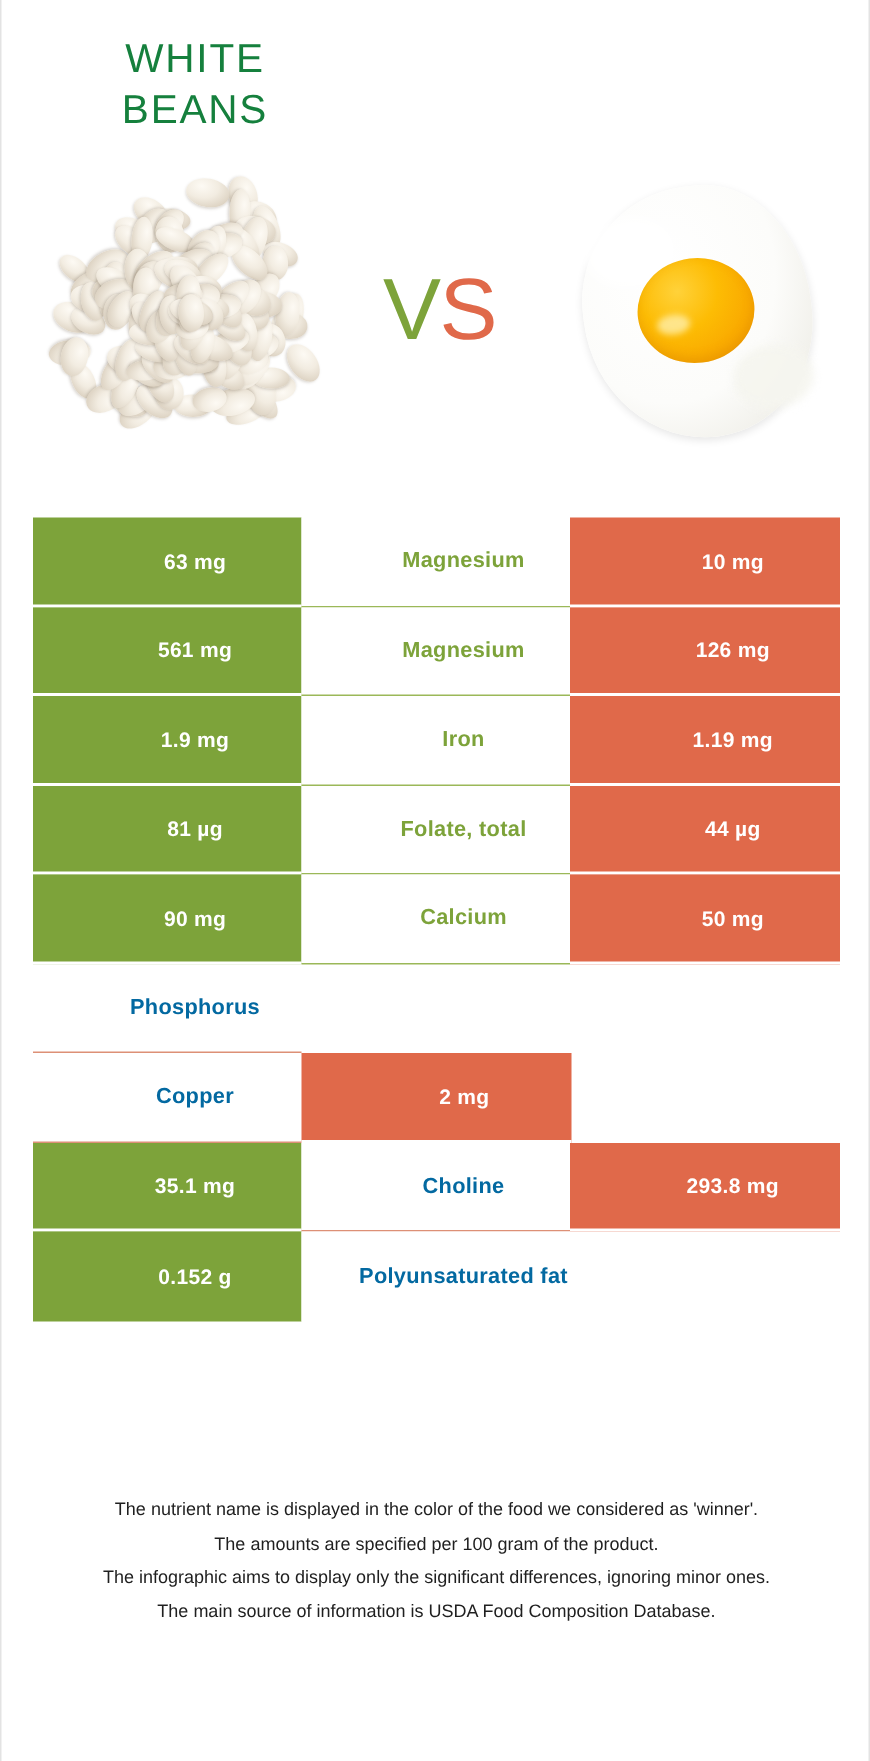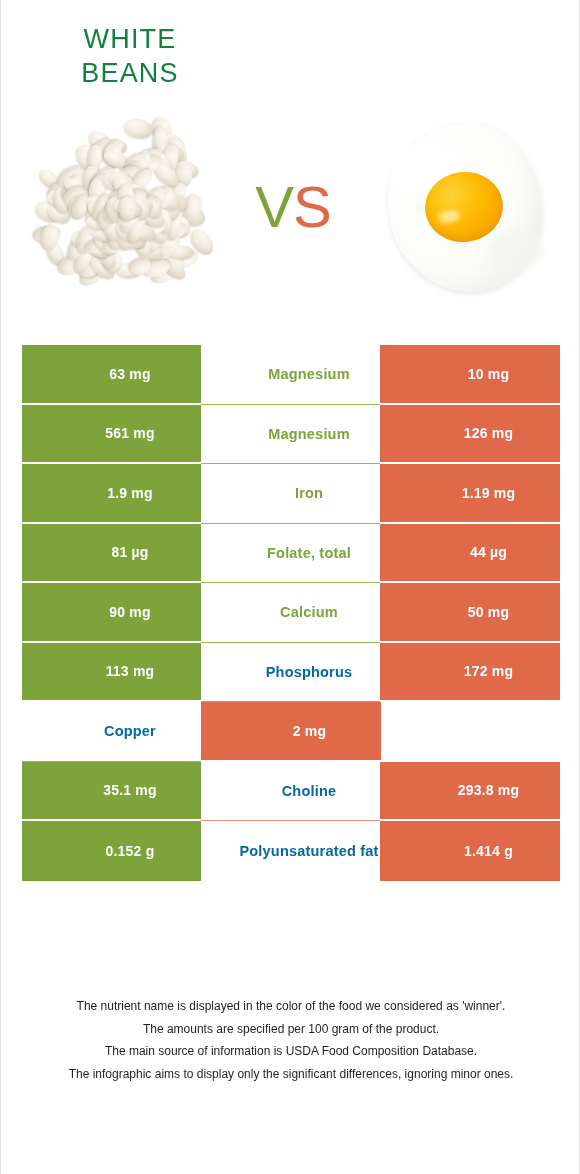--- a/index.html
+++ b/index.html
@@ -386,40 +386,37 @@
         <div class="cell cell-left">81 µg</div>
         <div class="cell cell-name">Folate, total</div>
         <div class="cell cell-right">44 µg</div>
       </div>
       <div class="row win-left">
         <div class="cell cell-left">90 mg</div>
         <div class="cell cell-name">Calcium</div>
         <div class="cell cell-right">50 mg</div>
       </div>
       <div class="row win-right">
-        <div class="cell cell-left">113 mg</div>
         <div class="cell cell-name">Phosphorus</div>
-        <div class="cell cell-right">172 mg</div>
       </div>
       <div class="row win-right">
         <div class="cell cell-name">Copper</div>
         <div class="cell cell-right">2 mg</div>
       </div>
       <div class="row win-right">
         <div class="cell cell-left">35.1 mg</div>
         <div class="cell cell-name">Choline</div>
         <div class="cell cell-right">293.8 mg</div>
       </div>
       <div class="row win-right">
         <div class="cell cell-left">0.152 g</div>
         <div class="cell cell-name">Polyunsaturated fat</div>
-        <div class="cell cell-right">1.414 g</div>
       </div>
     </div>
 
   <div class="footer">
     <p>The nutrient name is displayed in the color of the food we considered as 'winner'.</p>
     <p>The amounts are specified per 100 gram of the product.</p>
+    <p>The infographic aims to display only the significant differences, ignoring minor ones.</p>
     <p>The main source of information is USDA Food Composition Database.</p>
-    <p>The infographic aims to display only the significant differences, ignoring minor ones.</p>
   </div>
 
 </div>
 
 </body></html>

